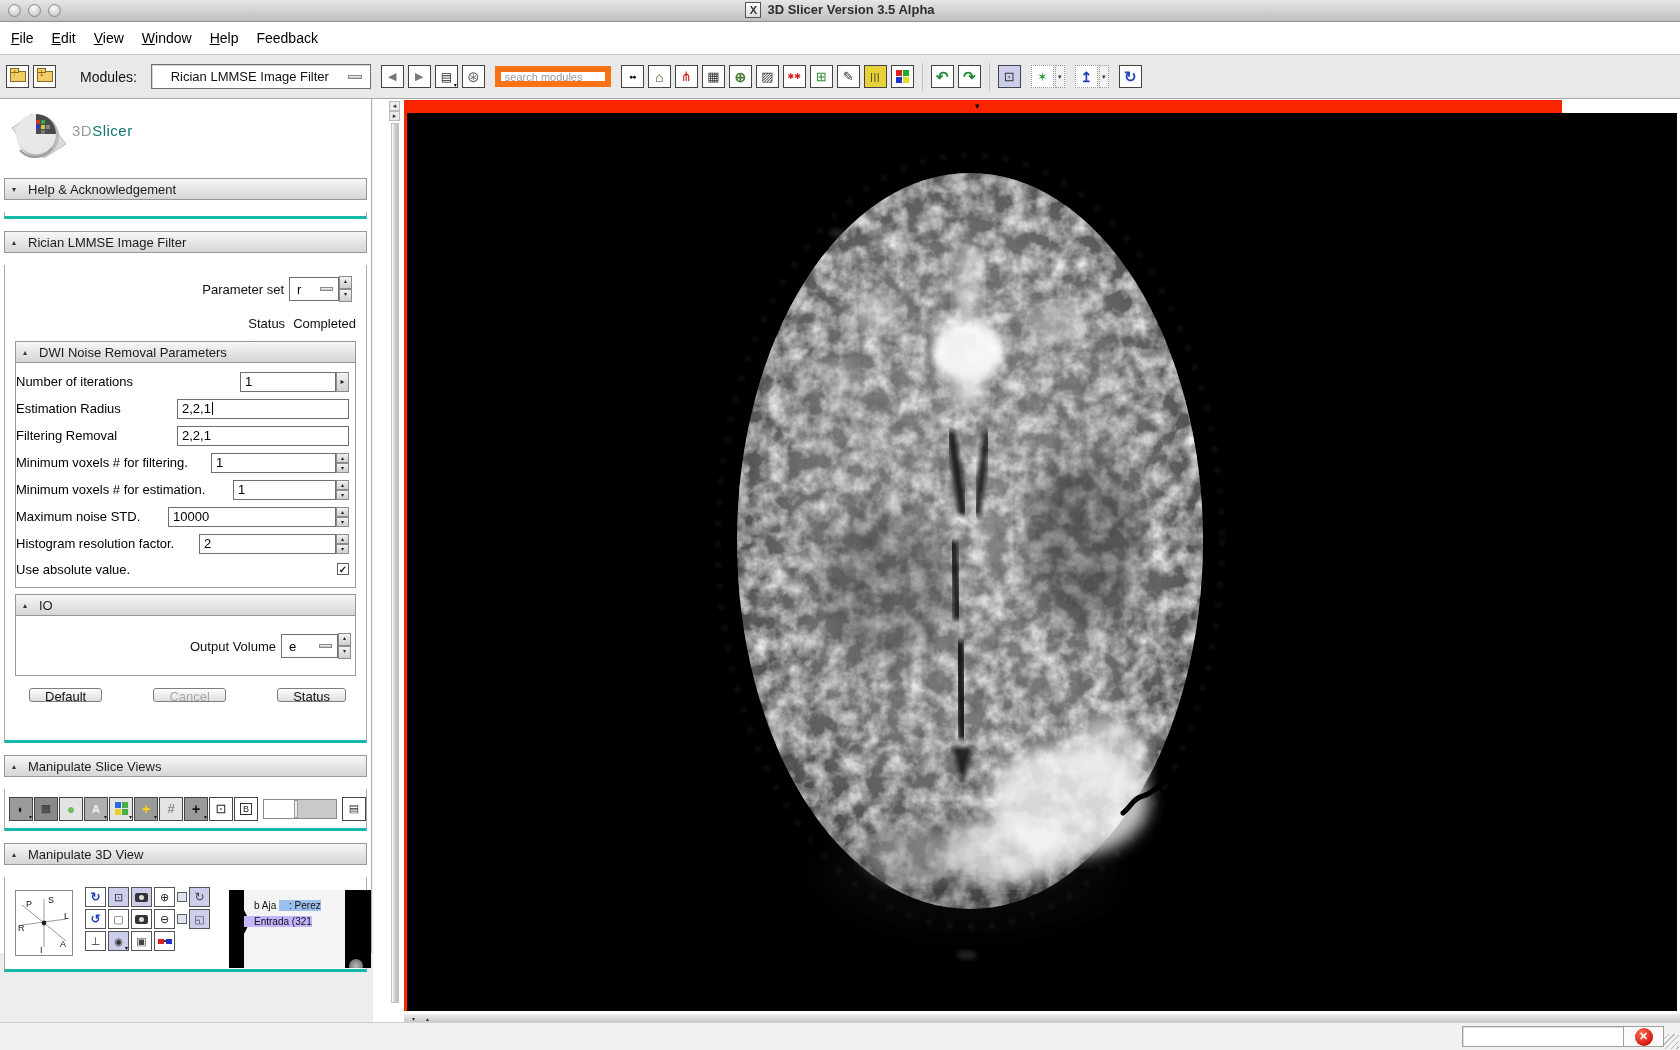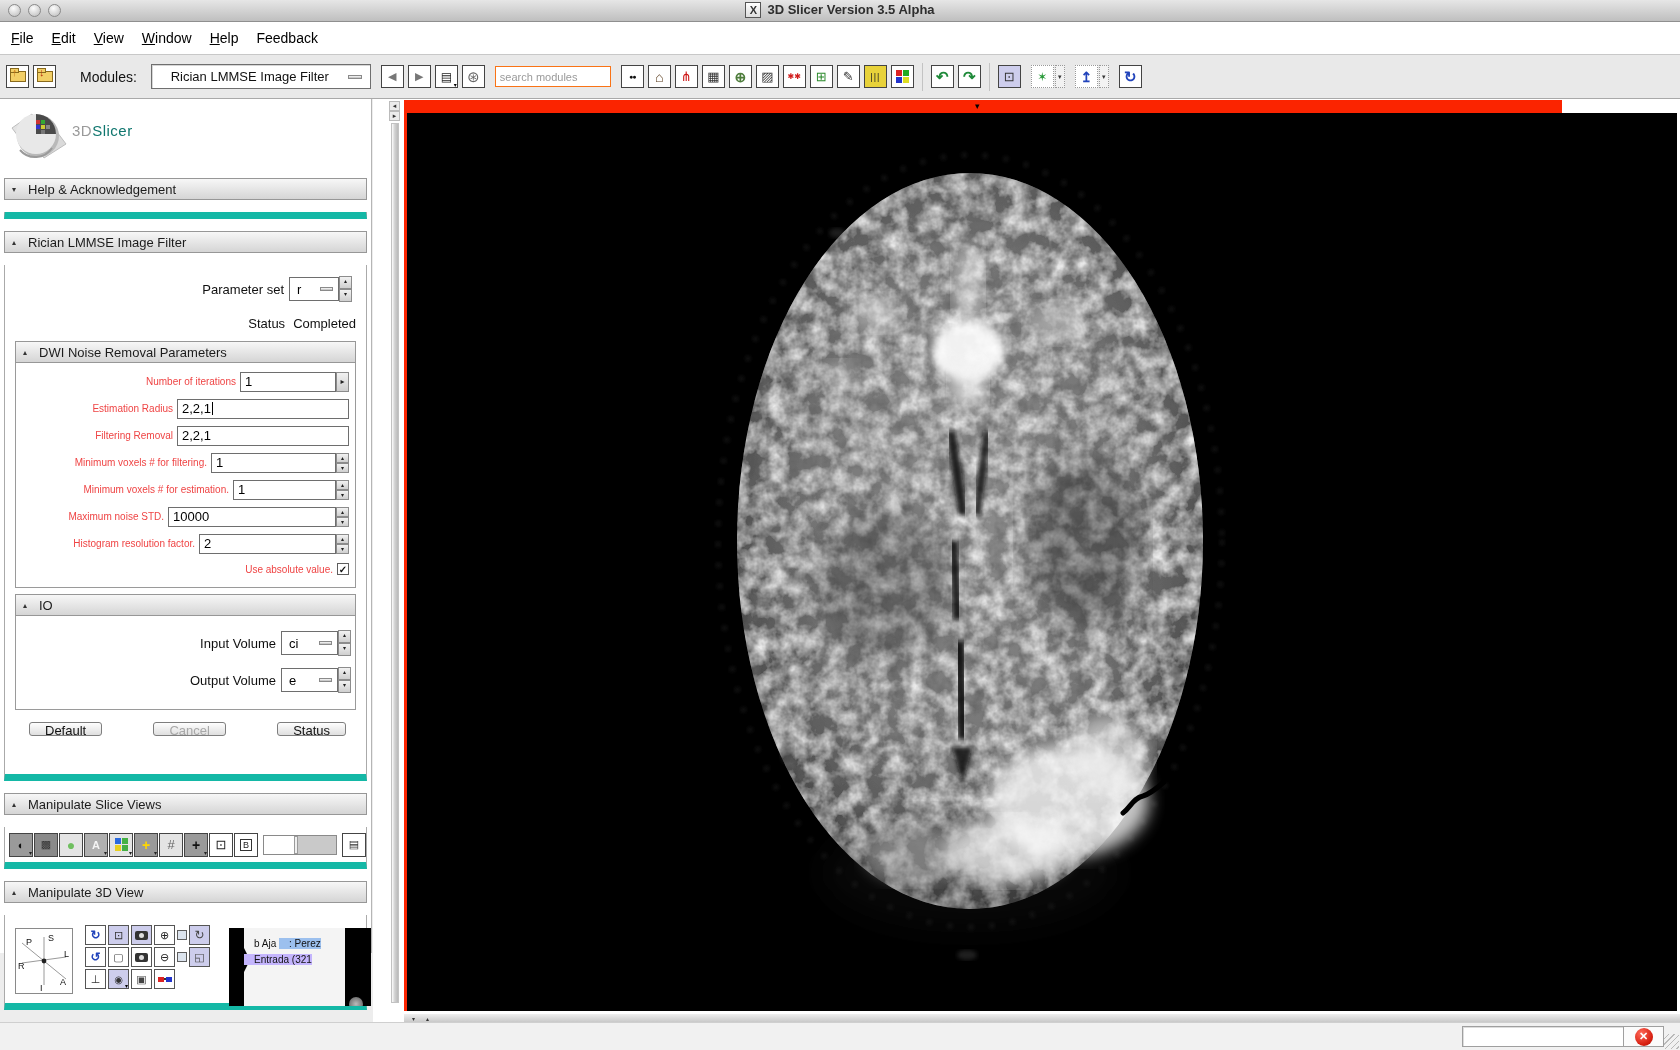--- a/index.html
+++ b/index.html
@@ -37,21 +37,21 @@
   .folder { width:16px; height:11px; background:#f2cf66; border:1px solid #8a6a1c; position:relative; }
   .folder:before { content:""; position:absolute; left:-1px; top:-4px; width:7px; height:3px;
     background:#f2cf66; border:1px solid #8a6a1c; }
   .fold-arrow { position:absolute; font-size:11px; font-weight:bold; }
   .modules-label { font-size:14px; color:#111; margin:0 14px 0 24px; }
   .mod-combo { width:220px; height:25px; background:#fff; border:1px solid #6f6f6f;
     box-shadow:inset 1px 1px 0 #d6d6d6; display:flex; align-items:center; position:relative; flex:none; }
   .mod-combo .val { flex:1; text-align:center; font-size:13px; color:#111; }
   .dash-ind { width:14px; height:4px; background:linear-gradient(#fdfdfd,#b9b9b9);
     border:1px solid #8a8a8a; margin-right:8px; flex:none; }
-  .searchbox { width:116px; height:21px; border:1px solid #f97316; background:#fff;
+  .searchbox { width:116px; height:21px; border:6px solid #f97316; background:#fff;
     font-size:11px; color:#333; padding:0 4px; font-family:"Liberation Sans",sans-serif; flex:none; }
   .searchbox::placeholder { color:#9a9a9a; }
   .g-green { color:#1f8a3a; font-weight:bold; font-size:15px; }
   .g-blue  { color:#2244bb; font-weight:bold; font-size:14px; }
   .g-red   { color:#cc1111; }
   .dd-seg { width:10px; height:23px; border:1px dotted #999; margin-left:1px; display:flex;
     align-items:center; justify-content:center; font-size:7px; color:#333; background:#f2f2f2; }
   .colorgrid { display:grid; grid-template-columns:6px 6px; grid-template-rows:6px 6px; gap:1px; }
   .colorgrid i { display:block; }
 
@@ -61,24 +61,24 @@
   .logo-row { position:relative; height:70px; margin-top:5px; }
   .logo-gfx { position:absolute; left:10px; top:2px; width:60px; height:62px; }
   .logo-text { position:absolute; left:72px; top:18px; font-size:15px; letter-spacing:0.5px; }
   .logo-text .p1 { color:#9a9a9a; }
   .logo-text .p2 { color:#0f766e; font-weight:normal; }
   .hdr { height:22px; margin:0 4px; background:linear-gradient(#f7f7f7,#d5d5d5);
     border:1px solid #979797; display:flex; align-items:center; padding-left:7px;
     font-size:13px; color:#1c1c1c; cursor:pointer; }
   .hdr .tri { font-size:8px; color:#333; width:16px; flex:none; }
   .secbox { margin:12px 4px; border-left:1px solid #aaa; border-right:1px solid #aaa;
-    border-bottom:7px solid #14b8a6; background:#fff; }
+    border-bottom:3px solid #14b8a6; background:#fff; }
   .inbox { margin:0 10px; border:1px solid #9a9a9a; background:#fff; }
   .prow { display:flex; align-items:center; height:27px; padding-right:6px; }
-  .prow .lbl { flex:1; text-align:right; font-size:10px; color:#ef4444; padding-right:4px; white-space:nowrap; }
+  .prow .lbl { flex:1; text-align:left; font-size:13px; color:#000000; padding-right:4px; white-space:nowrap; }
   .entry { height:20px; border:1px solid #6e6e6e; background:#fff; font-size:13px; color:#000;
     display:flex; align-items:center; padding-left:4px; flex:none; }
   .caret { width:0; height:13px; border-left:1px solid #000; margin-left:1px; }
   .spin { width:13px; height:20px; display:flex; flex-direction:column; flex:none; }
   .spin b { flex:1; background:linear-gradient(#f2f2f2,#cfcfcf); border:1px solid #8c8c8c;
     font-size:6px; line-height:8px; text-align:center; color:#222; font-weight:normal; }
   .arrbtn { width:13px; height:20px; background:linear-gradient(#f2f2f2,#cfcfcf); border:1px solid #8c8c8c;
     font-size:8px; display:flex; align-items:center; justify-content:center; color:#222; flex:none; }
   .combo { height:24px; border:1px solid #6e6e6e; background:#fff; display:flex; align-items:center;
     padding-left:7px; font-size:13px; color:#000; flex:none; }
@@ -415,31 +415,20 @@
           <span class="lbl">Use absolute value.</span>
           <span class="checkbox"><span>✓</span></span>
         </div>
       </div>
 
       <div class="hdr" style="margin:6px 10px 0 10px">
         <span class="tri">▴</span>
         <span>IO</span>
       </div>
       <div class="inbox" style="border-top:none; padding:10px 0 12px 0">
-        <div style="display:flex; align-items:center; justify-content:flex-end; height:34px; padding-right:4px">
-          <span style="font-size:13px; color:#101010; margin-right:5px">Input Volume</span>
-          <div class="combo" style="width:57px">
-            <span>ci</span>
-            <span class="dash-ind"></span>
-          </div>
-          <div class="spin" style="height:26px">
-              <b>▴</b>
-              <b>▾</b>
-            </div>
-        </div>
         <div style="display:flex; align-items:center; justify-content:flex-end; height:34px; padding-right:4px; margin-top:3px">
           <span style="font-size:13px; color:#101010; margin-right:5px">Output Volume</span>
           <div class="combo" style="width:57px">
             <span>e</span>
             <span class="dash-ind"></span>
           </div>
           <div class="spin" style="height:26px">
               <b>▴</b>
               <b>▾</b>
             </div>

